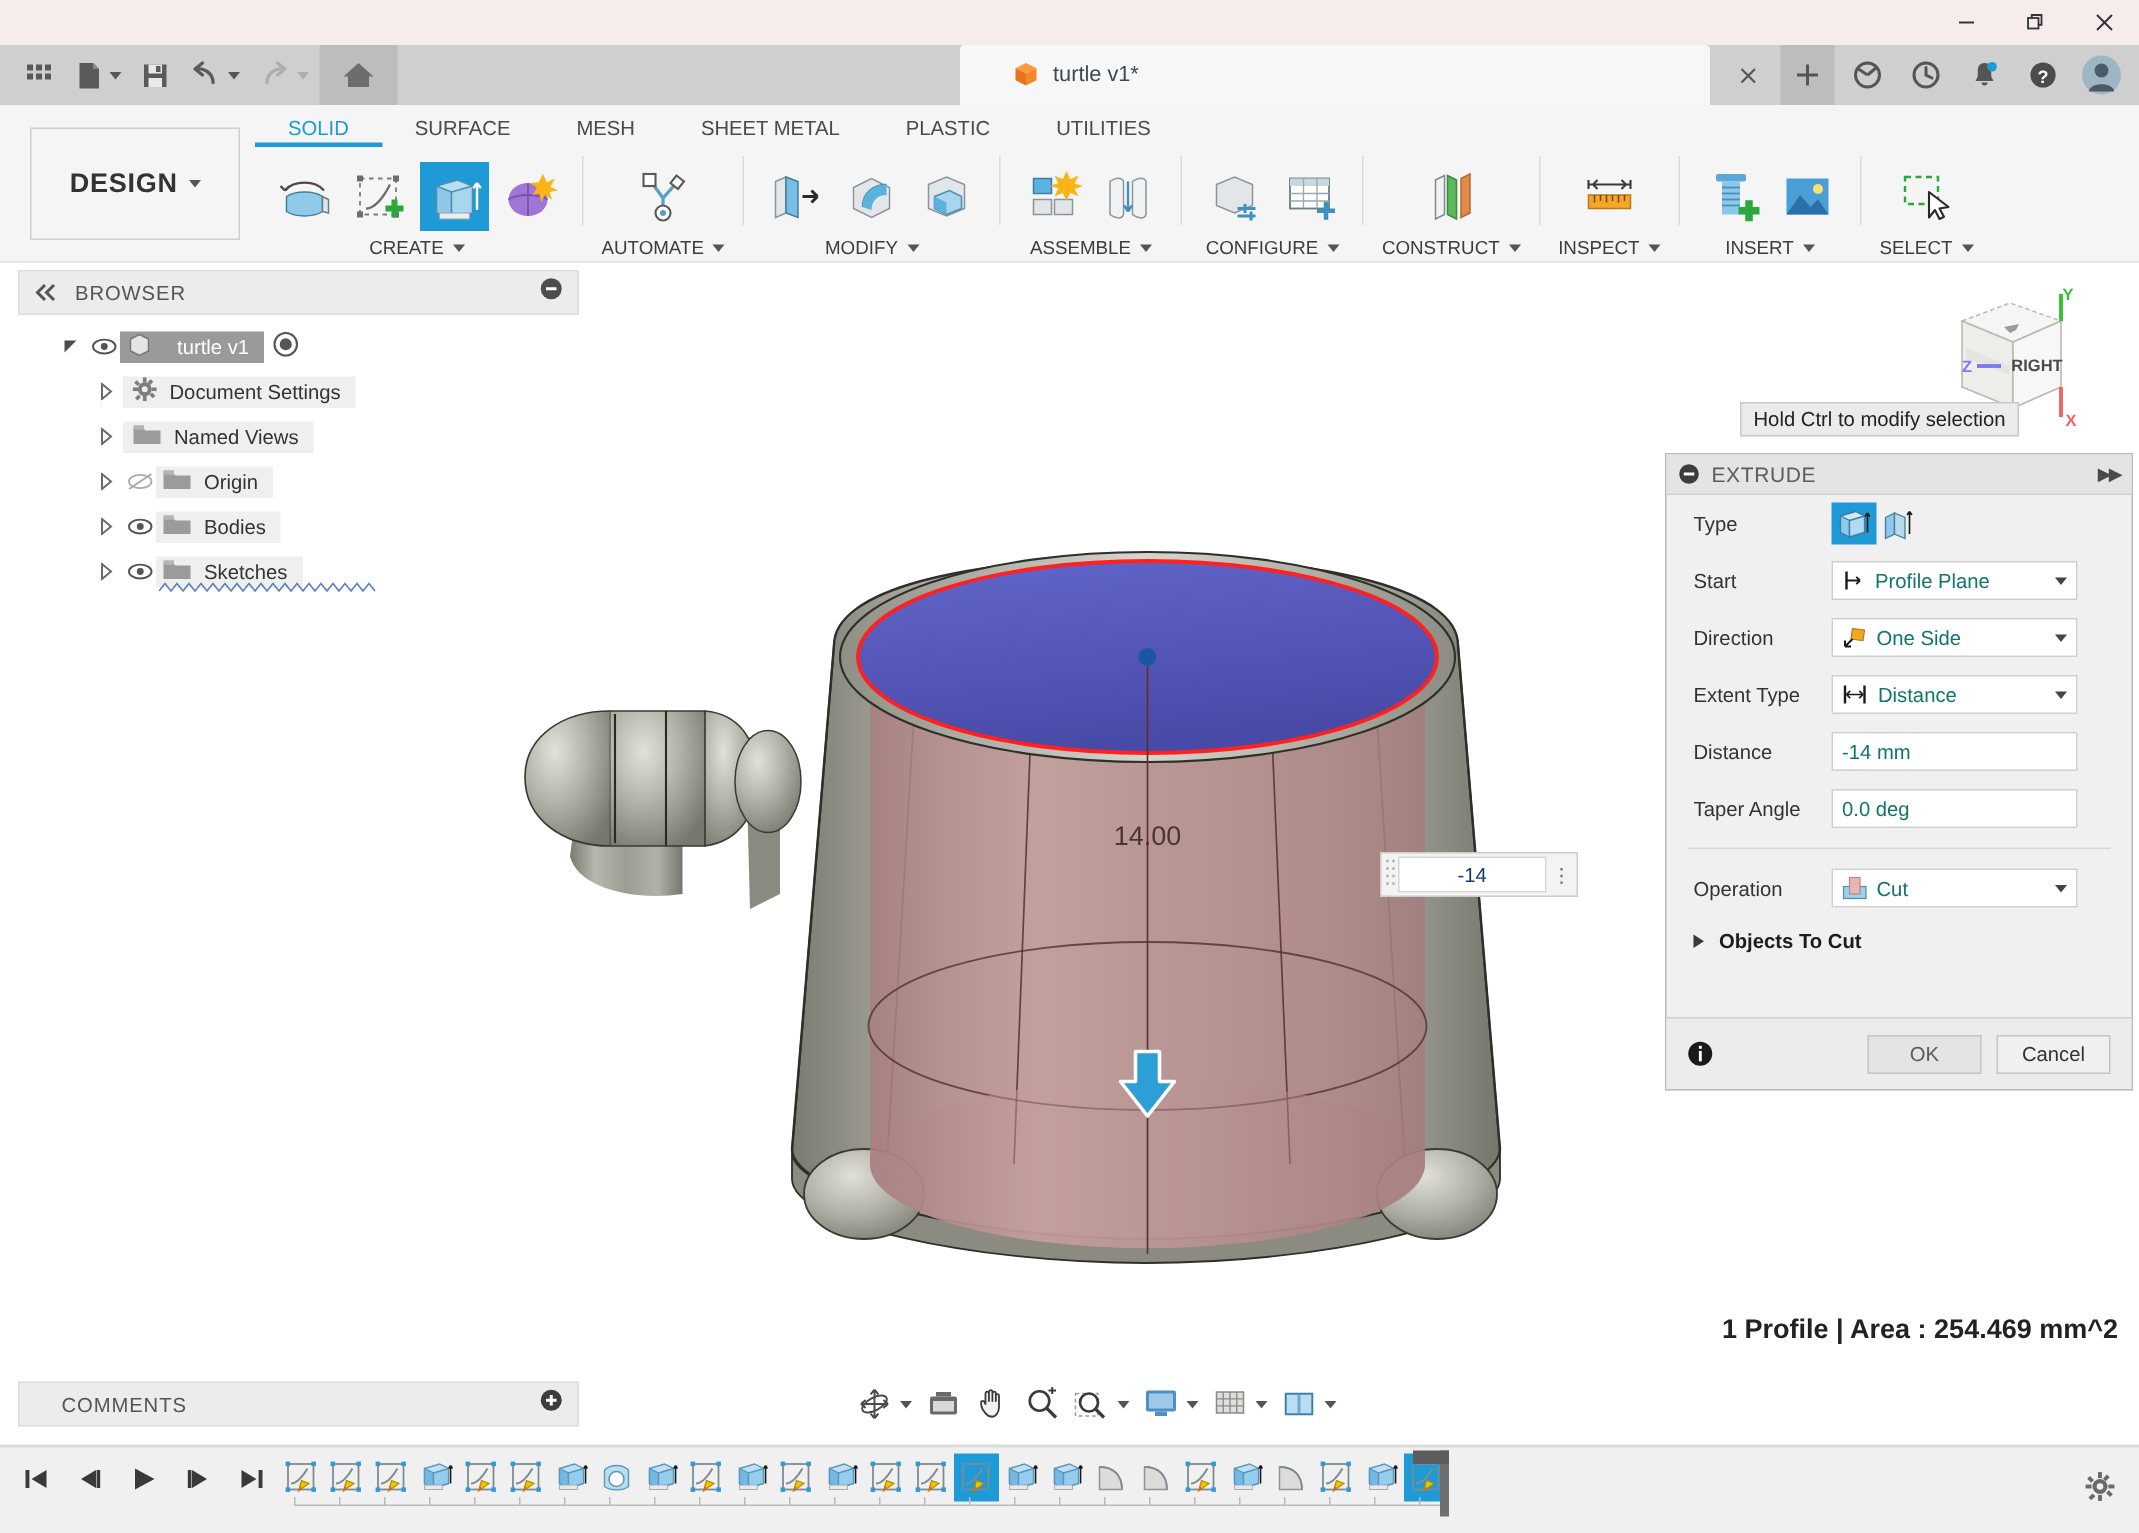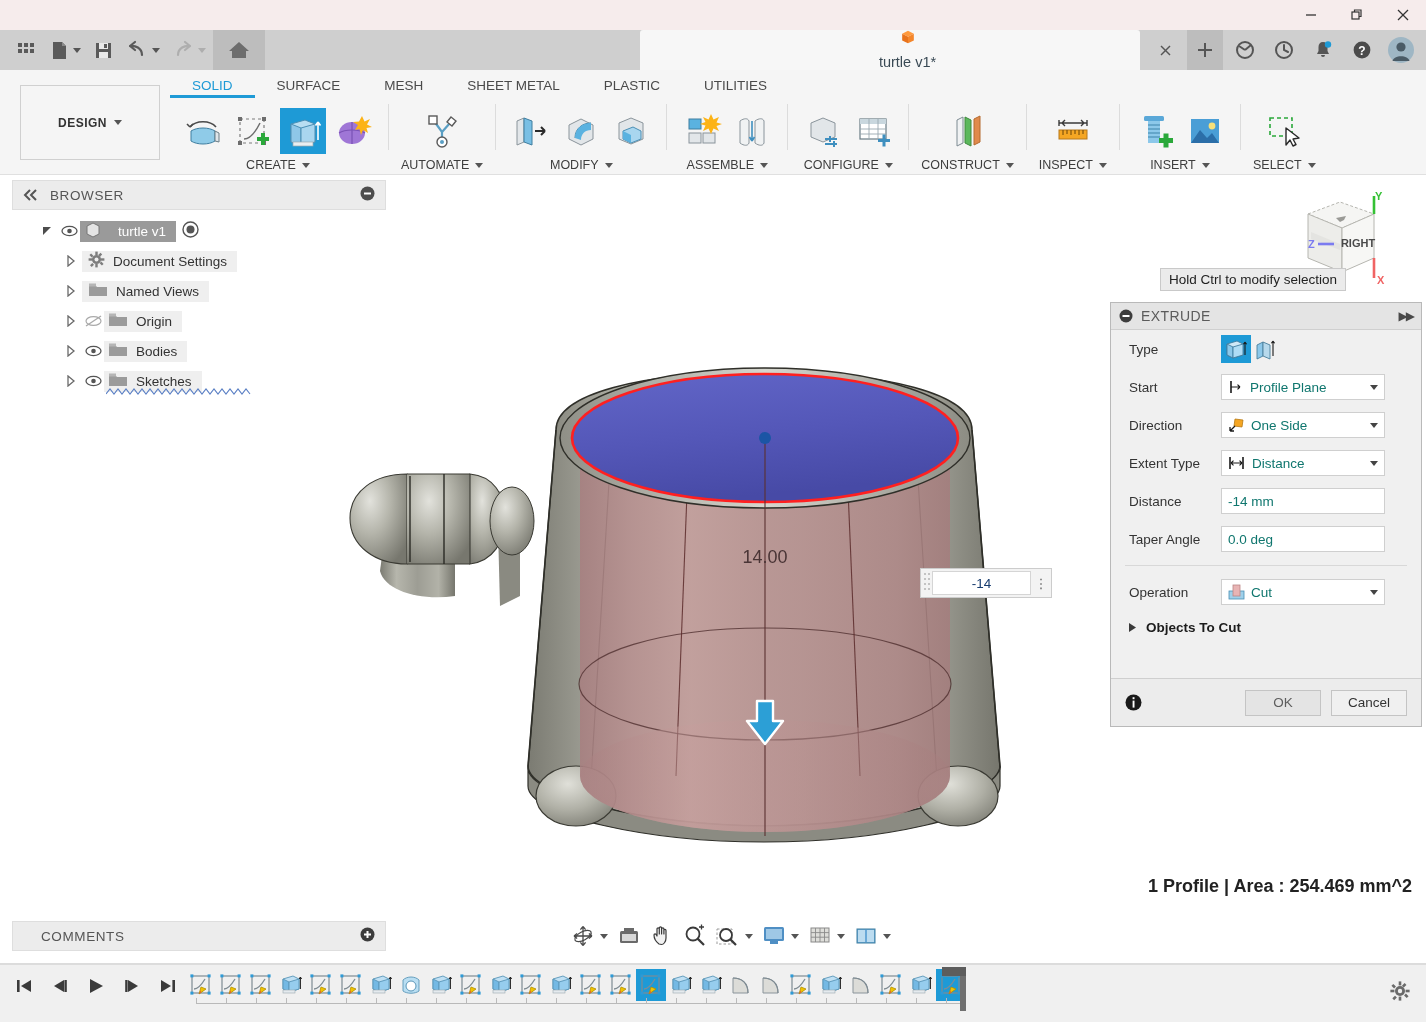--- a/index.html
+++ b/index.html
@@ -39,42 +39,42 @@
   }
   .qat-btn.home { background: #bdbdbd; height: 40px; padding: 0 14px; }
   .caret-sm {
     width: 0; height: 0; border-left: 4px solid transparent; border-right: 4px solid transparent;
     border-top: 5px solid #555; margin-left: 2px;
   }
   #doc-tab {
     position: absolute; left: 640px; top: 0; height: 40px; width: 500px;
     background: #f7f7f7;
     display: flex; align-items: center; padding-left: 35px; gap: 9px;
-    border-top-left-radius: 3px; border-top-right-radius: 3px; flex-direction: column;
+    border-top-left-radius: 3px; border-top-right-radius: 3px;
   }
   #doc-tab .tabtitle { font-size: 14.5px; color: #3a4a55; }
   #tab-right {
     position: absolute; right: 8px; top: 0; height: 40px;
     display: flex; align-items: center; gap: 5px;
   }
   .tabicon { width: 34px; height: 34px; display: flex; align-items: center; justify-content: center; color: #555; }
   .newtab { background: #bdbdbd; height: 40px; width: 36px; }
 
   
   #ribbon {
     position: absolute; left: 0; top: 70px; width: 1426px; height: 105px;
     background: #f5f5f5;
     border-bottom: 1px solid #e0e0e0;
   }
   #design-box {
     position: absolute; left: 20px; top: 15px; width: 140px; height: 75px;
     border: 1px solid #d0d0d0; background: #f5f5f5;
     display: flex; align-items: center; justify-content: center; gap: 5px;
   }
-  #design-box .lbl { font-size: 12px; font-weight: bold; color: #333; letter-spacing: .5px; }
+  #design-box .lbl { font-size: 18px; font-weight: bold; color: #333; letter-spacing: .5px; }
 
   #wstabs { position: absolute; left: 170px; top: 4px; height: 24px; display: flex; }
   .wstab {
     font-size: 13.5px; color: #4a4a4a; padding: 0 22px; height: 24px; line-height: 24px;
     white-space: nowrap;
   }
   .wstab.active { color: #1e9ad6; border-bottom: 3px solid #1e9ad6; }
 
   #ribgroups { position: absolute; left: 170px; top: 30px; height: 72px; display: flex; align-items: flex-end; }
   .ribgroup { display: flex; flex-direction: column; align-items: center; padding: 0 10px; position: relative; }

